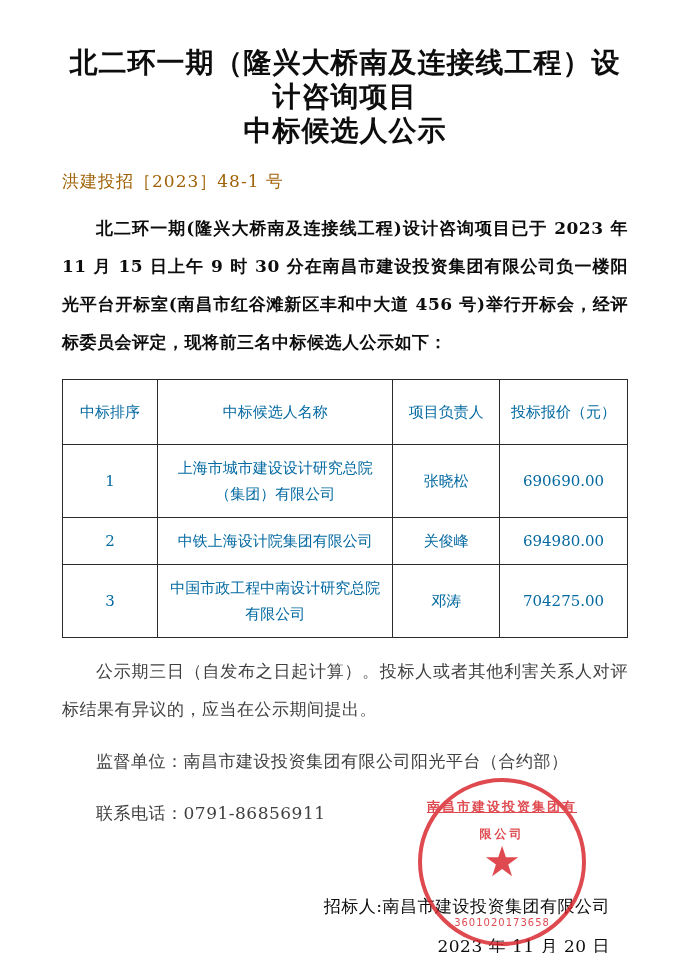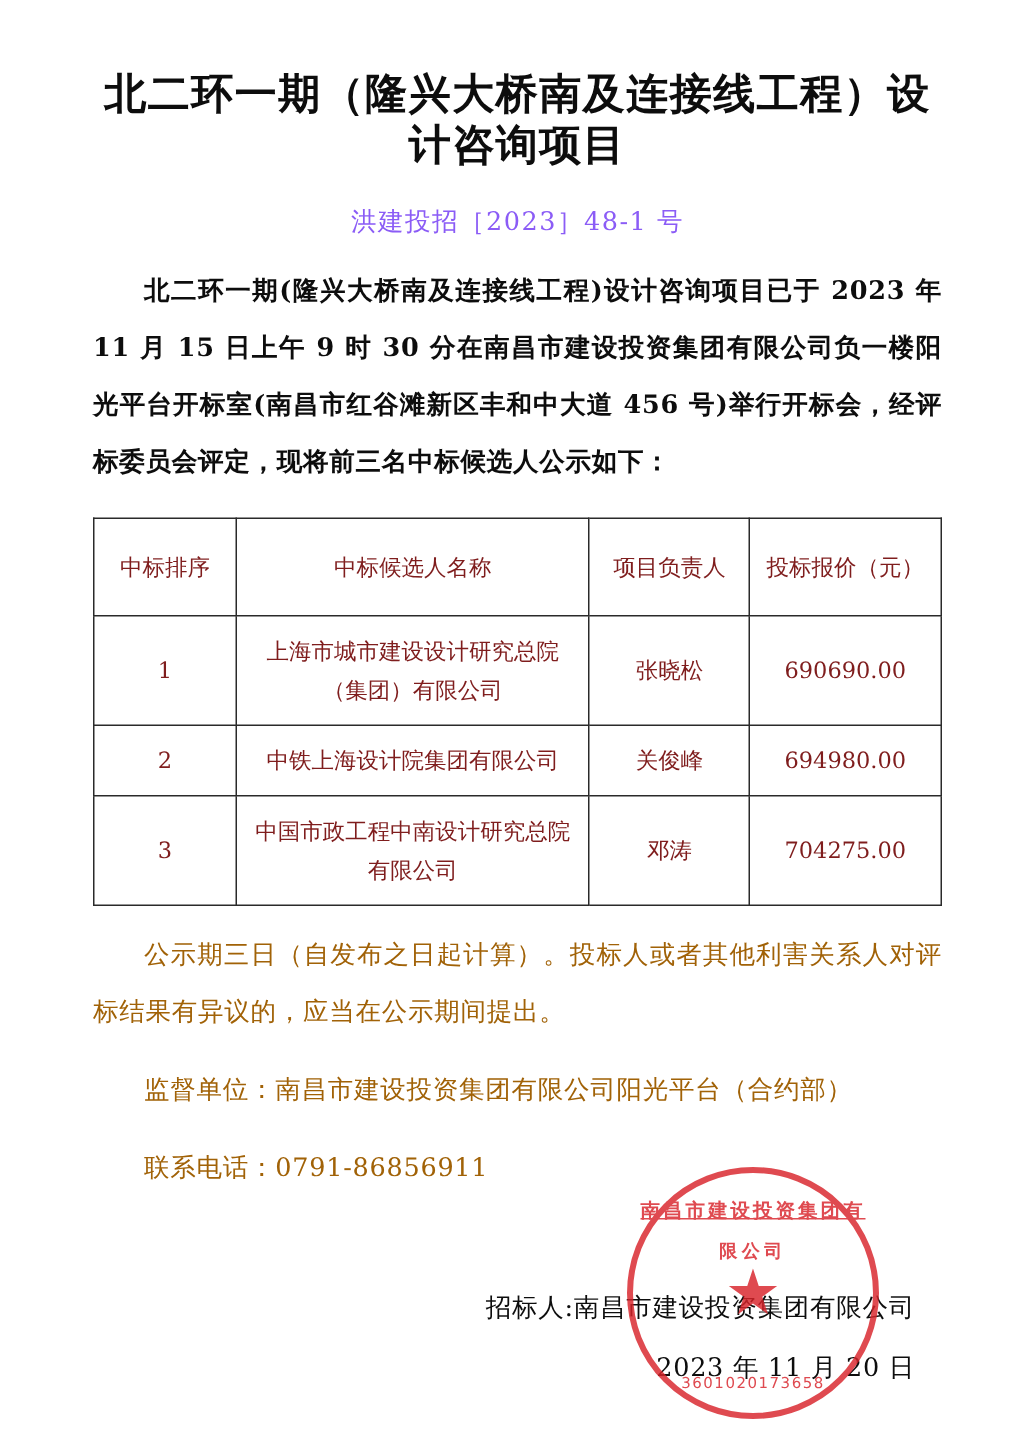--- a/index.html
+++ b/index.html
@@ -27,45 +27,44 @@
     font-size: 28px;
     font-weight: bold;
     letter-spacing: 1px;
     line-height: 34px;
     color: #0d0d0d;
   }
   .title-line.first {
     margin-top: 6px;
   }
   .doc-number {
-    text-align: center;
     font-size: 17px;
     margin-top: 22px;
     letter-spacing: 1px;
-    color: #8b5cf6;
+    color: #a16207;
   }
   .body-para {
     font-size: 17px;
     line-height: 38px;
     text-align: justify;
     text-justify: inter-ideograph;
     margin-top: 16px;
     letter-spacing: 0.5px;
     color: #0d0d0d;
     font-weight: bold;
   }
   .body-para.indent {
     text-indent: 34px;
   }
   table.bid-table {
     width: 100%;
     border-collapse: collapse;
     margin-top: 18px;
     font-size: 15px;
-    color: #7f1d1d;
+    color: #0369a1;
     padding-left: 12px;
   }
   table.bid-table th,
   table.bid-table td {
     border: 1px solid #2a2a2a;
     text-align: center;
     vertical-align: middle;
     padding: 10px 4px;
     line-height: 26px;
     font-weight: normal;
@@ -85,21 +84,21 @@
     width: 100px;
   }
   table.bid-table td.price {
     width: 120px;
   }
   .tail-para {
     font-size: 17px;
     line-height: 38px;
     margin-top: 14px;
     letter-spacing: 0.5px;
-    color: #a16207;
+    color: #404040;
     text-align: justify;
     text-justify: inter-ideograph;
   }
   .tail-para.indent {
     text-indent: 34px;
   }
   .sign-block {
     margin-top: 54px;
     font-size: 17px;
     line-height: 40px;
@@ -164,20 +163,21 @@
     font-size: 10px;
     letter-spacing: 1px;
   }
 </style>
 </head>
 <body>
 
 <div class="page">
 
   <div class="title-line first">北二环一期（隆兴大桥南及连接线工程）设计咨询项目</div>
+  <div class="title-line">中标候选人公示</div>
 
   <div class="doc-number">洪建投招［2023］48-1 号</div>
 
   <div class="body-para indent">北二环一期(隆兴大桥南及连接线工程)设计咨询项目已于 2023 年 11 月 15 日上午 9 时 30 分在南昌市建设投资集团有限公司负一楼阳光平台开标室(南昌市红谷滩新区丰和中大道 456 号)举行开标会，经评标委员会评定，现将前三名中标候选人公示如下：</div>
 
   <table class="bid-table">
     <thead>
       <tr>
         <th class="rank">中标排序</th>
         <th class="name">中标候选人名称</th>

